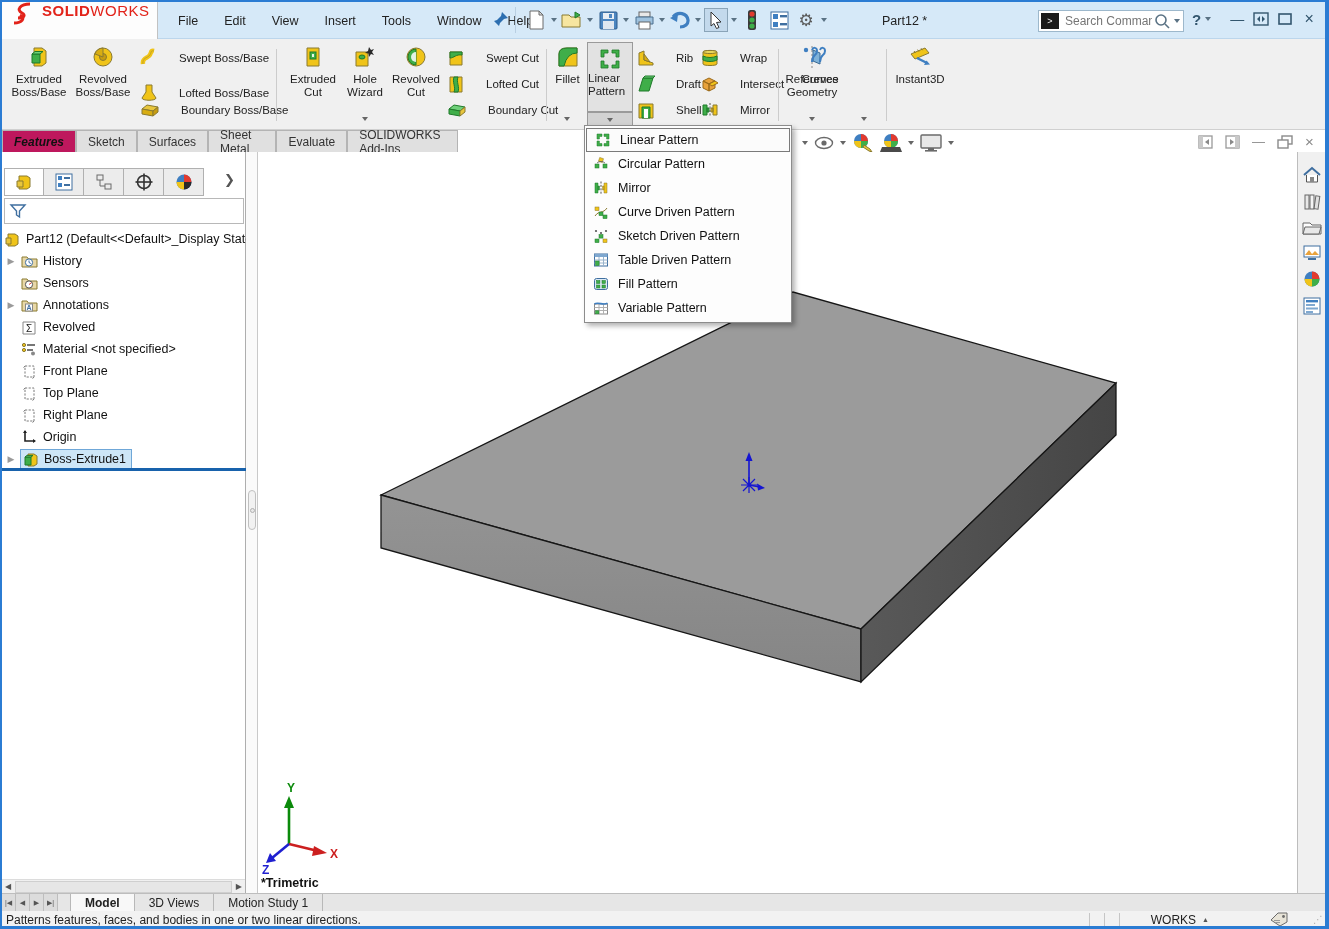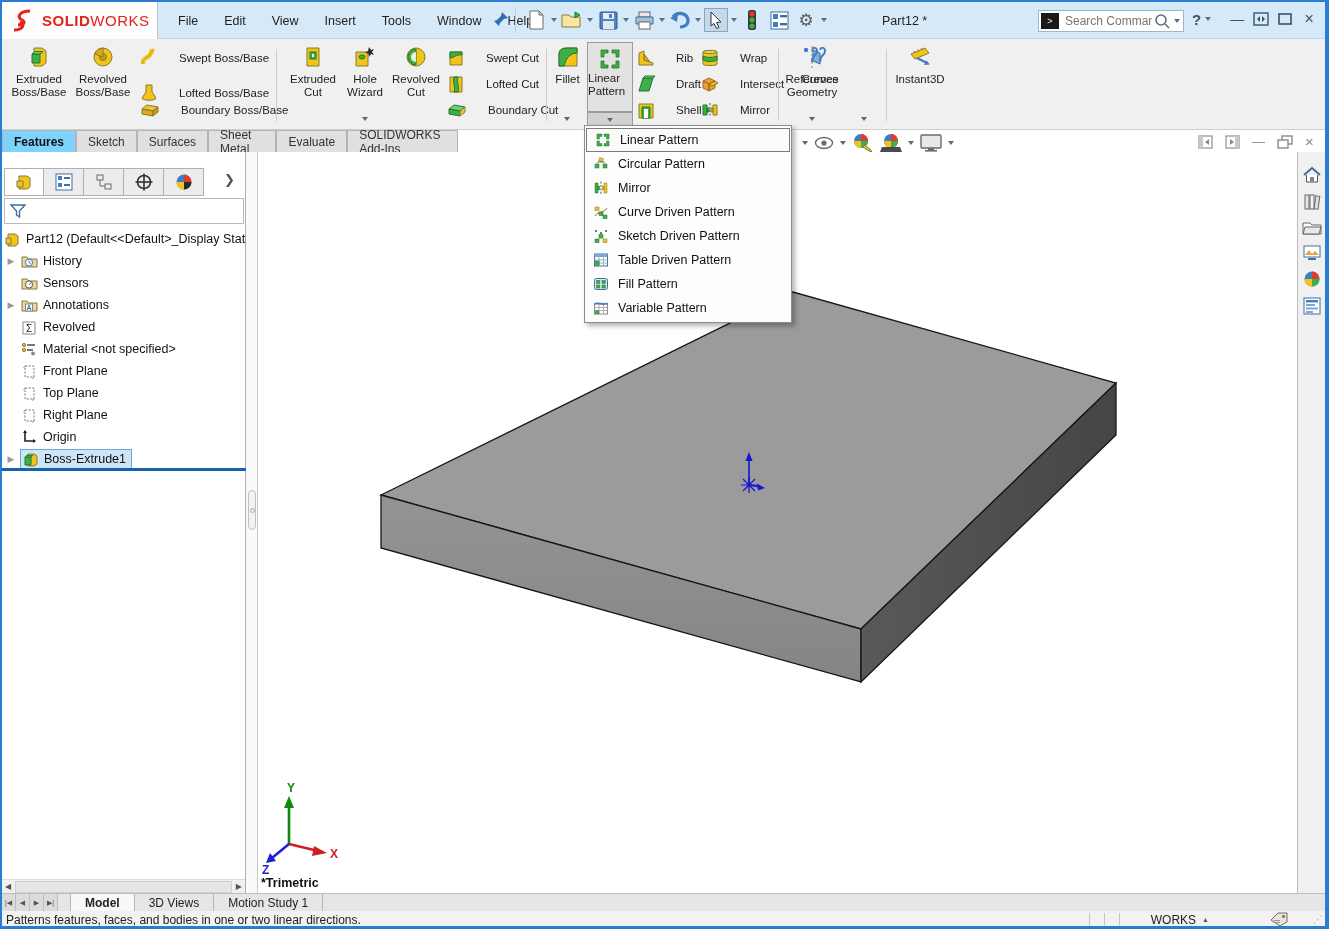--- a/index.html
+++ b/index.html
@@ -3,21 +3,21 @@
 <meta charset="utf-8">
 <style>
   html,body{margin:0;padding:0;background:#444;}
   *{box-sizing:border-box;}
   .window{position:relative;width:1329px;height:929px;background:#fff;
     border-style:solid;border-color:#2b7cd3;border-width:2px 4px 3px 2px;
     font-family:"Liberation Sans","DejaVu Sans",sans-serif;color:#1a1a1a;overflow:hidden;}
   .abs{position:absolute;}
   
   .titlebar{position:absolute;left:0;top:0;width:1323px;height:37px;background:#d6e9f8;border-bottom:1px solid #bcd6ec;}
-  .logo-box{position:absolute;left:0;top:0;width:156px;height:37px;background:#fdfdfd;border-right:1px solid #c2c2c2;display:flex;align-items:center;padding-left:8px;gap:4px;}
+  .logo-box{position:absolute;left:0;top:0;width:156px;height:37px;background:#fdfdfd;border-right:1px solid #c2c2c2;display:flex;padding-left:8px;gap:4px;}
   .logo-text{font-size:15px;font-weight:bold;color:#e2231a;letter-spacing:.5px;}
   .logo-text .lt2{font-weight:normal;}
   .menubar{position:absolute;left:176px;top:0;height:37px;display:flex;align-items:center;gap:26px;font-size:12.5px;color:#222;}
   .menubar span{cursor:default;}
   .ttl-ico{width:24px;height:24px;display:flex;align-items:center;justify-content:center;}
   .caret{width:0;height:0;border-left:3.5px solid transparent;border-right:3.5px solid transparent;border-top:4px solid #5a7284;display:inline-block;}
   .tb-group{position:absolute;top:6px;display:flex;align-items:center;gap:3px;}
   .sel-box{border:1px solid #8aa4b8;background:#c3d9ec;padding:1px 2px;}
   .doc-title{position:absolute;left:880px;top:0;height:37px;display:flex;align-items:center;font-size:12.5px;color:#222;}
   .searchbox{position:absolute;left:1036px;top:8px;width:146px;height:22px;background:#fff;border:1px solid #9db8cc;display:flex;align-items:center;}
@@ -30,21 +30,21 @@
   .rbig{position:absolute;top:5px;height:80px;display:flex;flex-direction:column;align-items:center;font-size:11.5px;line-height:13px;text-align:center;color:#222;}
   .rbig .lbl{margin-top:3px;}
   .rsm{position:absolute;display:flex;align-items:center;gap:20px;font-size:11.5px;color:#222;height:22px;white-space:nowrap;}
   .dropcaret{width:0;height:0;border-left:3.5px solid transparent;border-right:3.5px solid transparent;border-top:4px solid #666;}
   .lp-btn{position:absolute;left:585px;top:3px;width:46px;height:70px;background:#e2e2e2;border:1px solid #9a9a9a;display:flex;flex-direction:column;align-items:center;font-size:11.5px;line-height:13px;color:#222;}
   .lp-arrow{position:absolute;left:585px;top:73px;width:46px;height:16px;background:#d2d2d2;border:1px solid #9a9a9a;display:flex;align-items:center;justify-content:center;}
   .arrow-strip{position:absolute;width:30px;height:12px;display:flex;align-items:center;justify-content:center;top:74px;}
   
   .tabrow{position:absolute;left:0;top:128px;width:456px;height:22px;background:#ececec;display:flex;align-items:flex-end;}
   .rtab{height:22px;padding:0 11px;display:flex;align-items:center;font-size:12px;background:#e0e0e0;border:1px solid #b4b4b4;border-bottom:none;color:#333;}
-  .rtab.active{background:#7dd3fc;font-weight:bold;color:#111;}
+  .rtab.active{background:#be185d;font-weight:bold;color:#111;font-style:italic;}
   
   .hud{position:absolute;top:131px;display:flex;align-items:center;gap:6px;color:#777;}
   
   .lpanel{position:absolute;left:0;top:150px;width:244px;height:741px;background:#fff;border-right:1px solid #aeaeae;}
   .mgr-tabs{position:absolute;left:2px;top:16px;height:28px;display:flex;}
   .mtab{width:40px;height:28px;background:#ececec;border:1px solid #b0b0b0;border-left:none;display:flex;align-items:center;justify-content:center;}
   .mtab:first-child{border-left:1px solid #b0b0b0;background:#fff;}
   .mgr-next{position:absolute;left:222px;top:20px;font-size:13px;color:#555;}
   .filterbox{position:absolute;left:2px;top:46px;width:240px;height:26px;border:1px solid #b8b8b8;background:#fff;display:flex;align-items:center;padding-left:4px;}
   .tree{position:absolute;left:0;top:76px;width:244px;}

